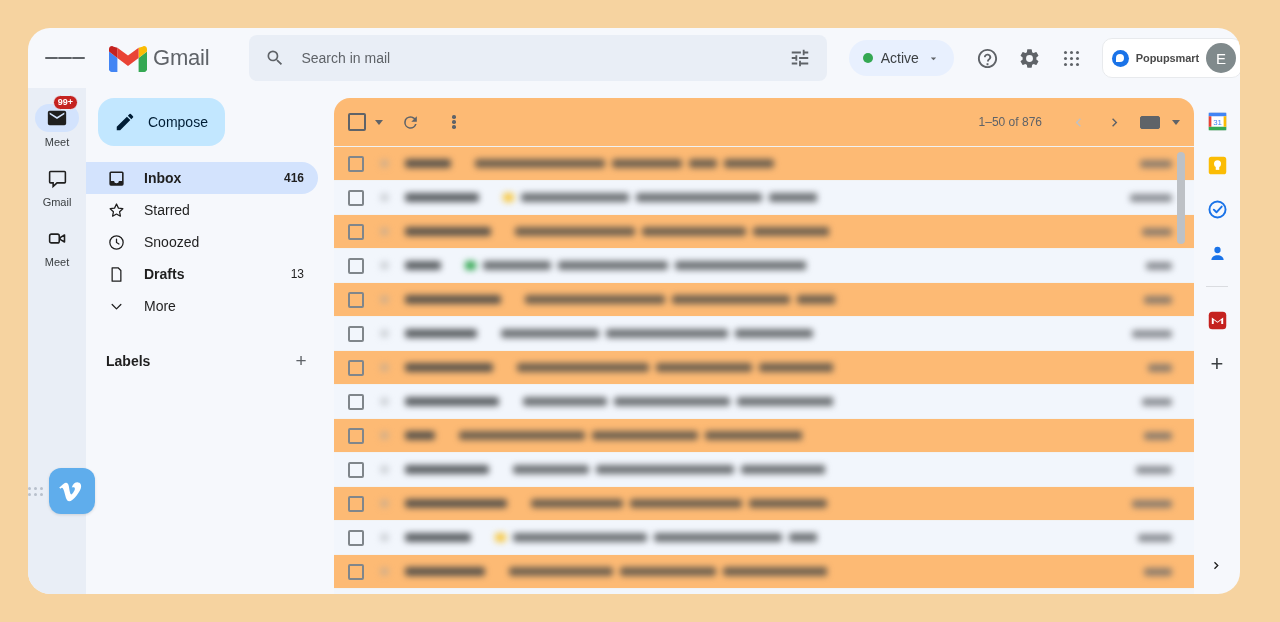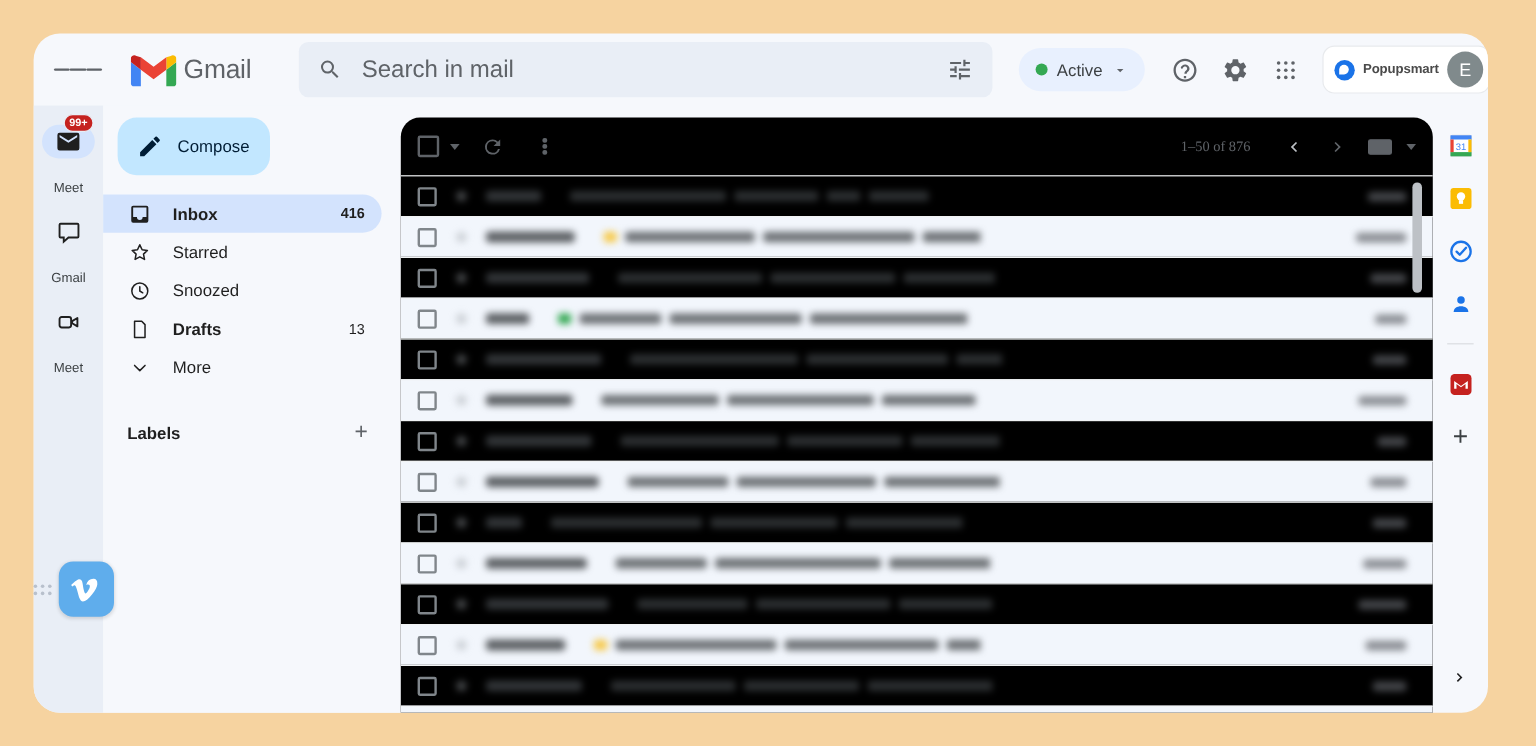--- a/index.html
+++ b/index.html
@@ -73,21 +73,21 @@
     display: flex;
     align-items: center;
     padding: 0 16px;
     box-sizing: border-box;
   }
   .search-input {
     flex: 1;
     border: none;
     outline: none;
     background: transparent;
-    font-size: 20px;
+    font-size: 14px;
     color: #202124;
     font-family: "Liberation Sans", sans-serif;
     margin-left: 14px;
   }
   .search-input::placeholder { color: #5f6368; }
 
   
   .header-right {
     margin-left: auto;
     display: flex;
@@ -173,21 +173,21 @@
     background: #e9eef6;
     padding-top: 10px;
     box-sizing: border-box;
   }
   .rail-item {
     width: 58px;
     padding: 6px 0 10px;
     display: flex;
     flex-direction: column;
     align-items: center;
-    gap: 19px;
+    gap: 4px;
     cursor: pointer;
     position: relative;
   }
   .rail-icon-wrap {
     width: 44px; height: 28px;
     border-radius: 14px;
     display: flex; align-items: center; justify-content: center;
     position: relative;
   }
   .rail-item.active .rail-icon-wrap { background: #d3e3fd; }
@@ -264,24 +264,23 @@
     color: #5f6368;
     font-size: 19px;
   }
 
   
   .list-panel {
     position: absolute;
     left: 306px; top: 70px;
     right: 46px;
     bottom: 0;
-    background: #000000;
+    background: #fdba74;
     border-radius: 16px 16px 0 0;
     overflow: hidden;
-    font-family: Liberation Serif, serif;
   }
   .list-toolbar {
     height: 48px;
     display: flex;
     align-items: center;
     padding: 0 8px 0 14px;
     box-sizing: border-box;
   }
   .tb-checkbox {
     width: 18px; height: 18px;

